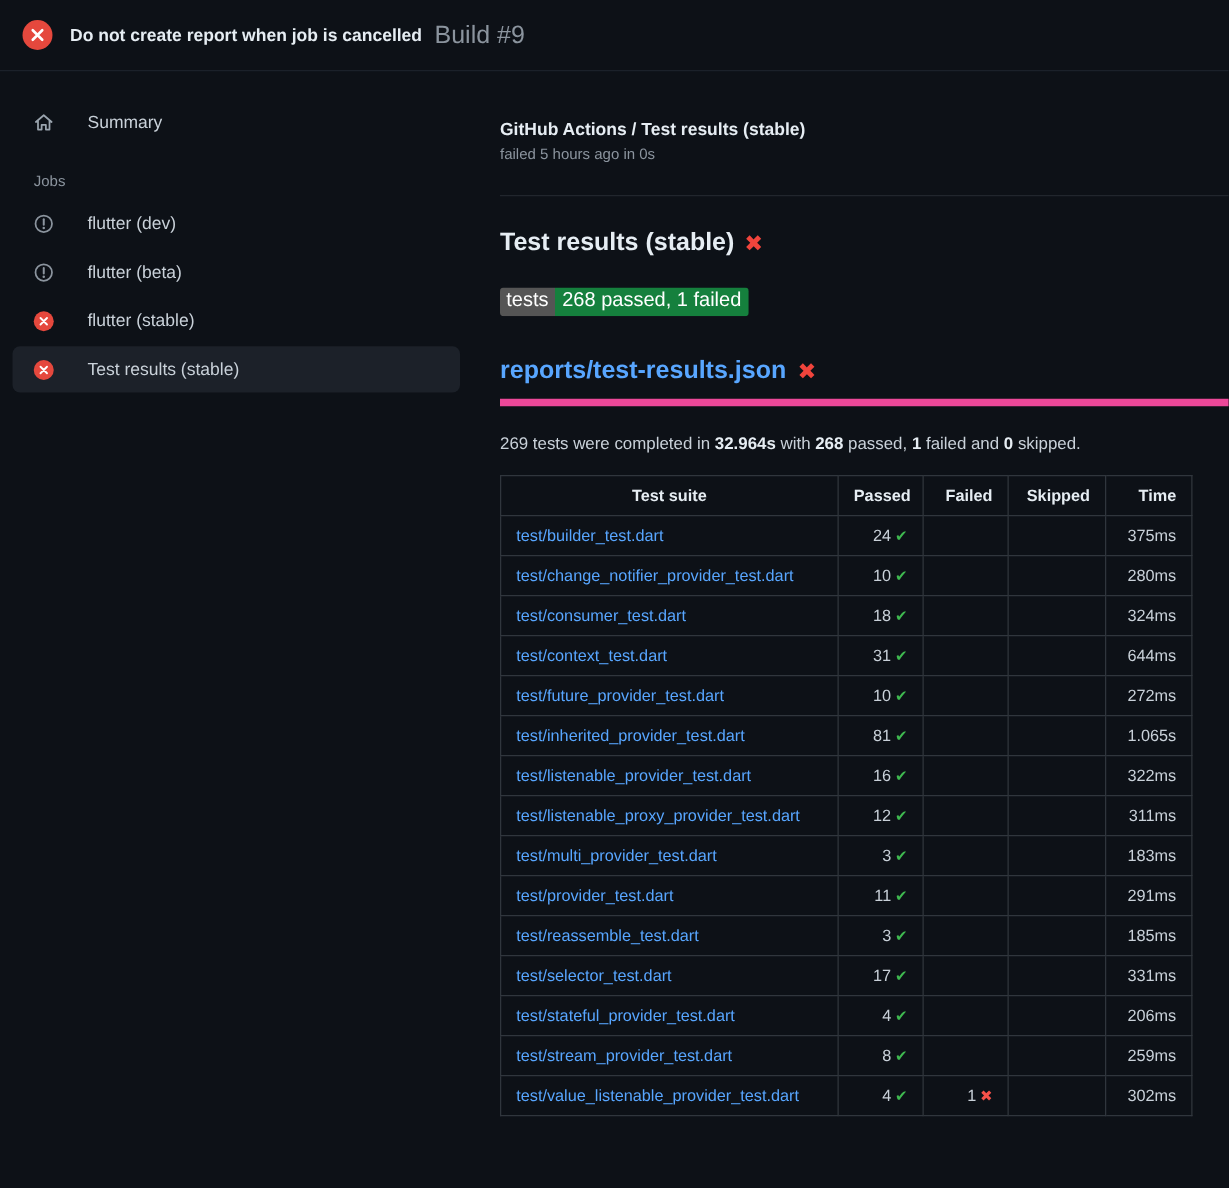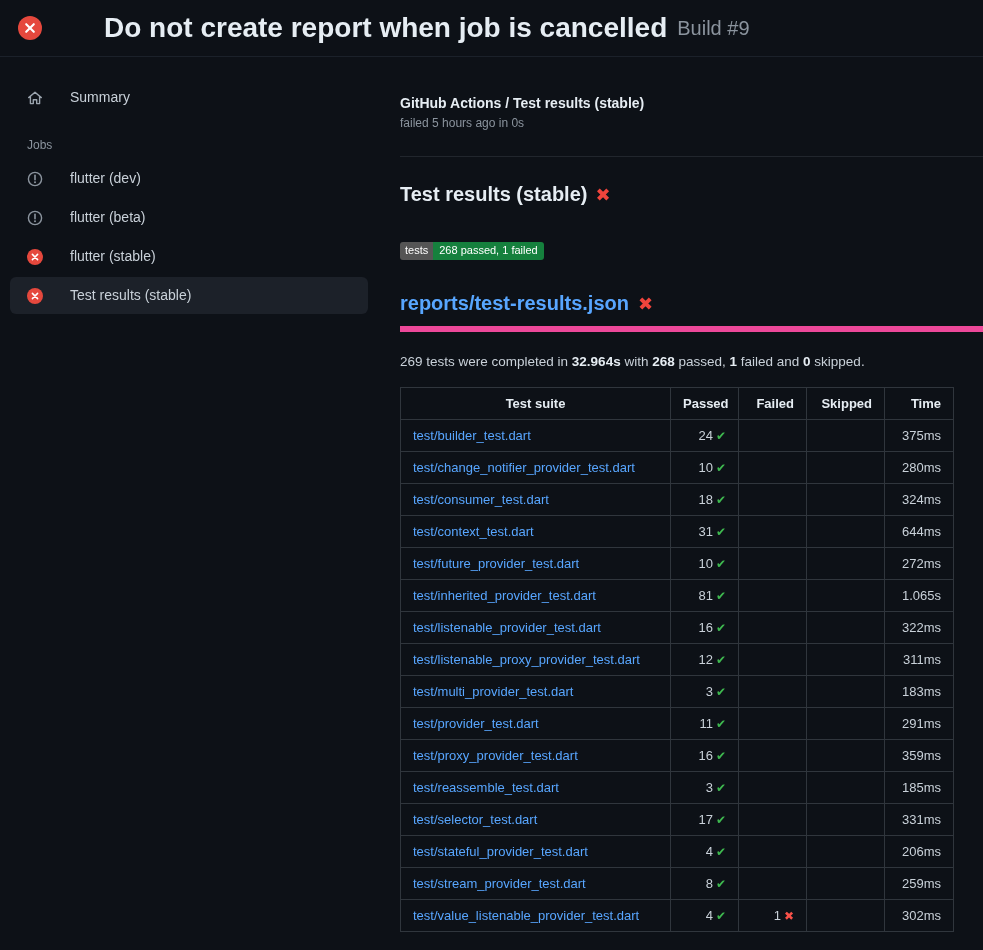--- a/index.html
+++ b/index.html
@@ -16,21 +16,21 @@
   .top-header {
     display:flex; align-items:center; gap:14px;
     height:57px; padding:0 16px 0 18px;
     border-bottom:1px solid #1b212a;
   }
   .status-circle {
     width:24px; height:24px; border-radius:50%;
     background:#e5483d; flex-shrink:0;
     display:flex; align-items:center; justify-content:center;
   }
-  .top-title { font-size:28px; font-weight:bold; color:#e6edf3; white-space:nowrap;margin-left:48px; }
+  .top-title { font-size:14px; font-weight:bold; color:#e6edf3; white-space:nowrap; }
   .top-build { font-size:20px; color:#8b949e; font-weight:normal; margin-left:-4px; }
 
   
   .layout { display:flex; align-items:flex-start; }
   .sidebar { width:380px; flex-shrink:0; padding:22px 12px 0 10px; }
   .main { flex:1; padding:38px 0 0 20px; }
 
   
   .side-item {
     display:flex; align-items:center; gap:27px;
@@ -50,21 +50,21 @@
   .breadcrumb { font-size:14px; font-weight:bold; color:#e6edf3; }
   .run-meta { font-size:12px; color:#8b949e; margin-top:5px; }
   .divider { border-bottom:1px solid #21262d; margin-top:26px; }
 
   .section-title {
     margin-top:26px; font-size:20px; font-weight:bold; color:#e6edf3;
     display:flex; align-items:center; gap:8px;
   }
   .x-mark { color:#f0443c; font-size:18px; line-height:1; font-weight:normal; }
 
-  .badge { display:inline-flex; margin-top:36px; font-size:11px; line-height:1; border-radius:3px; overflow:hidden; }
+  .badge { display:inline-flex; margin-top:24px; font-size:16px; line-height:1; border-radius:3px; overflow:hidden; }
   .badge-label { background:#555555; color:#ffffff; padding:3px 5px 4px; }
   .badge-value { background:#15803d; color:#ffffff; padding:3px 6px 4px; }
 
   .report-title {
     margin-top:32px; padding-bottom:11px;
     border-bottom:6px solid #ec4899;
     font-size:20px; font-weight:bold;
     display:flex; align-items:center; gap:9px;
   }
   .report-title a { color:#58a6ff; }
@@ -264,27 +264,20 @@
             <td class="num time-cell">183ms</td>
           </tr>
           <tr>
             <td><a href="#">test/provider_test.dart</a></td>
             <td class="num"><span>11</span><span class="check-glyph">✔</span></td>
             <td class="num"></td>
             <td class="num"></td>
             <td class="num time-cell">291ms</td>
           </tr>
           <tr>
-            <td><a href="#">test/proxy_provider_test.dart</a></td>
-            <td class="num"><span>16</span><span class="check-glyph">✔</span></td>
-            <td class="num"></td>
-            <td class="num"></td>
-            <td class="num time-cell">359ms</td>
-          </tr>
-          <tr>
             <td><a href="#">test/reassemble_test.dart</a></td>
             <td class="num"><span>3</span><span class="check-glyph">✔</span></td>
             <td class="num"></td>
             <td class="num"></td>
             <td class="num time-cell">185ms</td>
           </tr>
           <tr>
             <td><a href="#">test/selector_test.dart</a></td>
             <td class="num"><span>17</span><span class="check-glyph">✔</span></td>
             <td class="num"></td>

